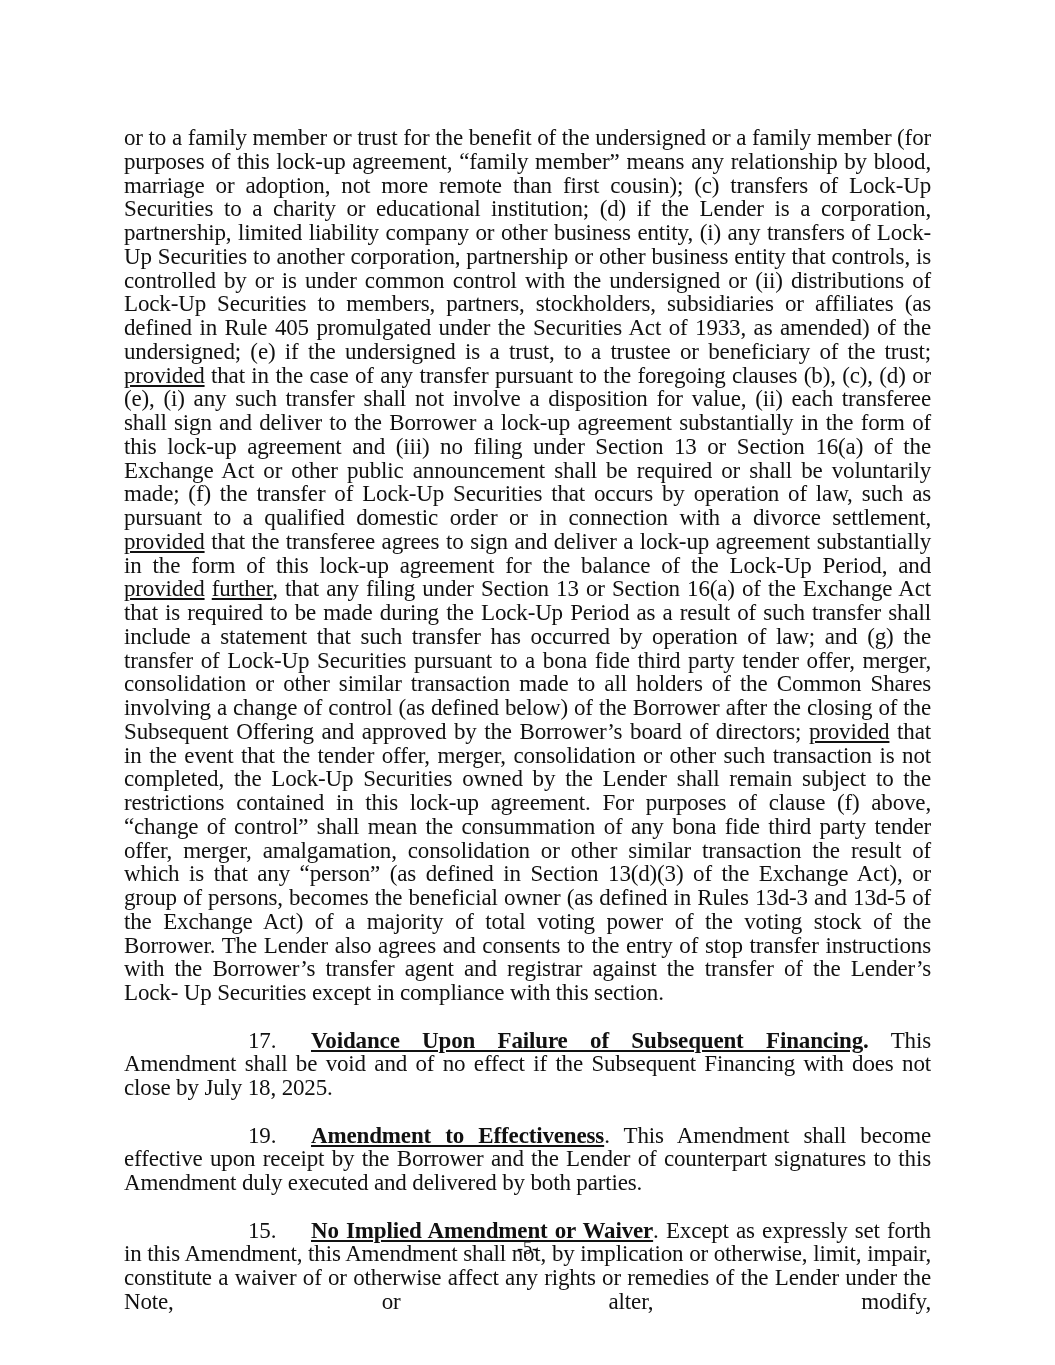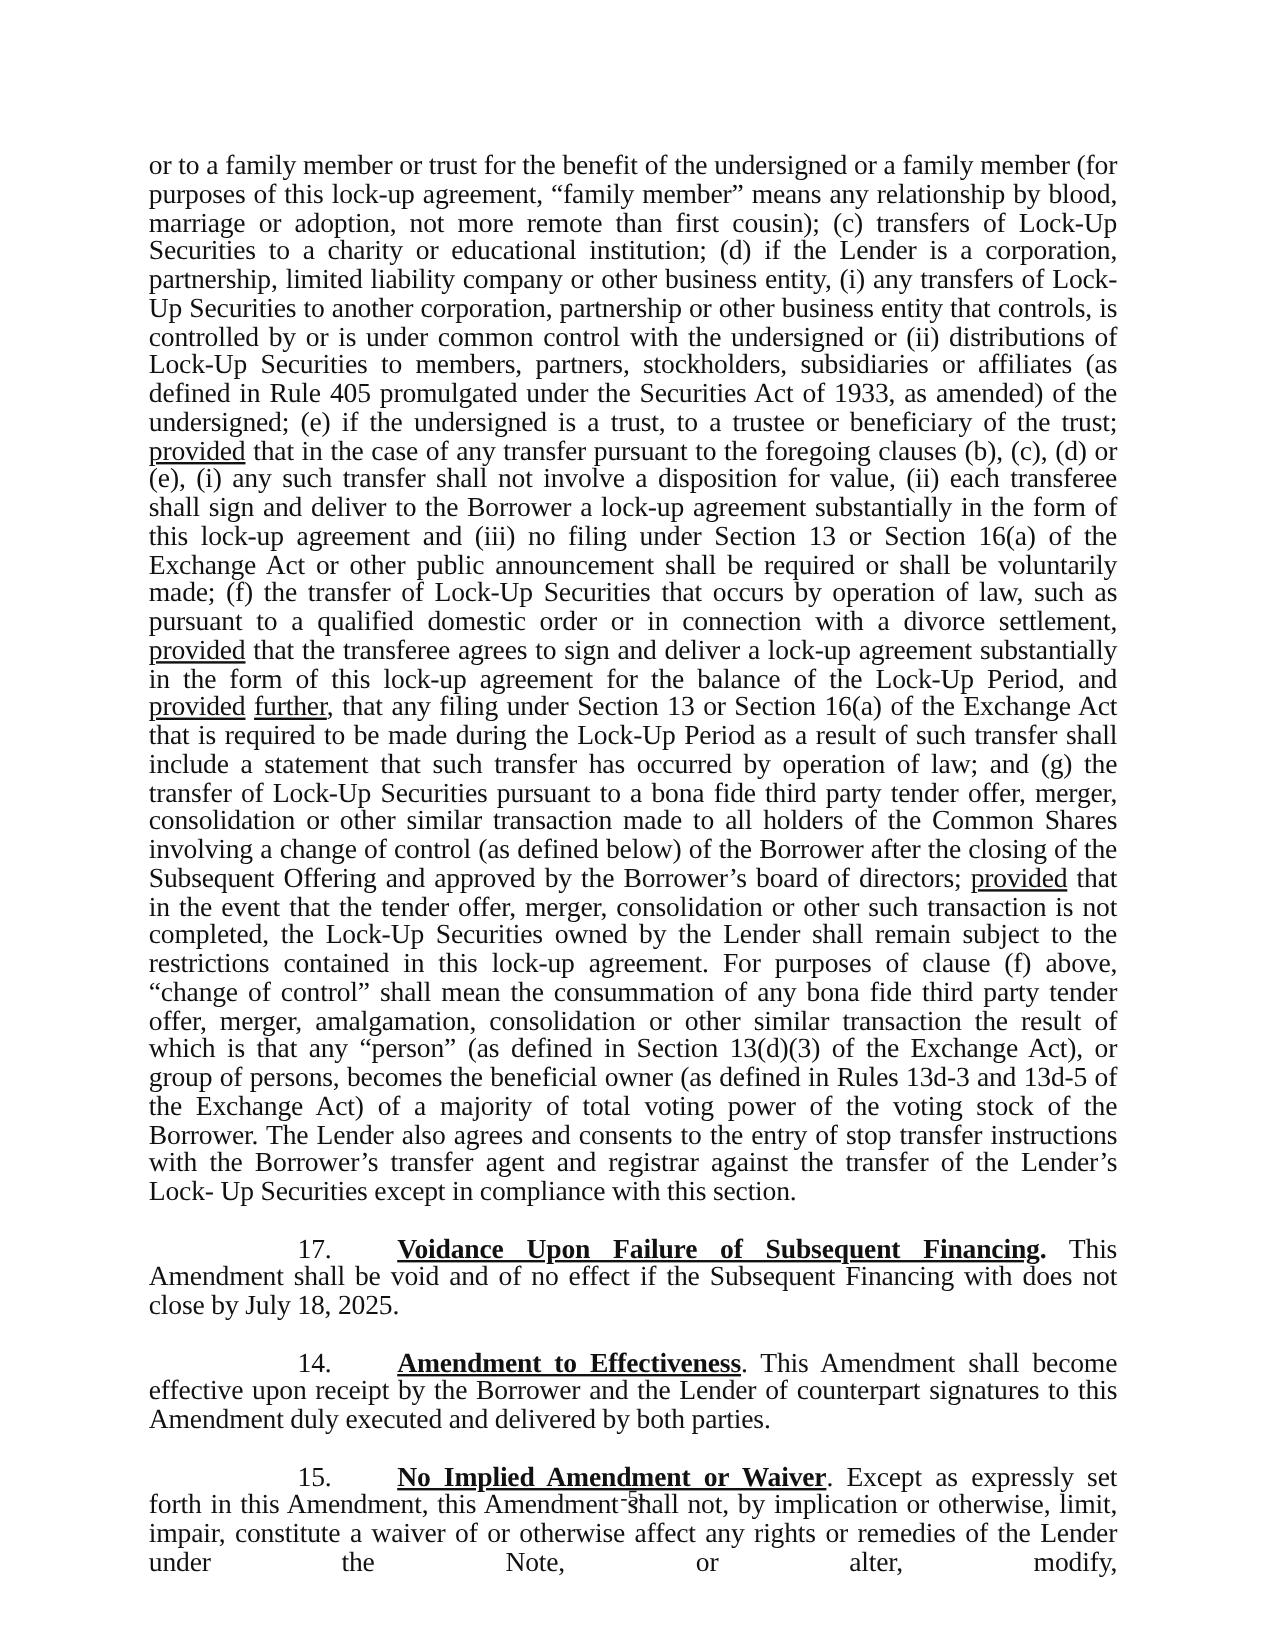--- a/index.html
+++ b/index.html
@@ -33,21 +33,20 @@
       margin-top: 23.75px;
     }
     .num {
       display: inline-block;
       margin-left: 124px;
       width: 63px;
     }
     .heading {
       font-weight: bold;
       text-decoration: underline;
-      margin-left: 20px;
     }
     .u {
       text-decoration: underline;
     }
     .footer {
       position: absolute;
       top: 1238px;
       left: 0;
       width: 1055px;
       text-align: center;
@@ -59,19 +58,19 @@
 
 <div class="page">
 
   <p class="para">
     <span>or to a family member or trust for the benefit of the undersigned or a family member (for purposes of this lock-up agreement, “family member” means any relationship by blood, marriage or adoption, not more remote than first cousin); (c) transfers of Lock-Up Securities to a charity or educational institution; (d) if the Lender is a corporation, partnership, limited liability company or other business entity, (i) any transfers of Lock-Up Securities to another corporation, partnership or other business entity that controls, is controlled by or is under common control with the undersigned or (ii) distributions of Lock-Up Securities to members, partners, stockholders, subsidiaries or affiliates (as defined in Rule 405 promulgated under the Securities Act of 1933, as amended) of the undersigned; (e) if the undersigned is a trust, to a trustee or beneficiary of the trust; </span><span class="u">provided</span><span> that in the case of any transfer pursuant to the foregoing clauses (b), (c), (d) or (e), (i) any such transfer shall not involve a disposition for value, (ii) each transferee shall sign and deliver to the Borrower a lock-up agreement substantially in the form of this lock-up agreement and (iii) no filing under Section 13 or Section 16(a) of the Exchange Act or other public announcement shall be required or shall be voluntarily made; (f) the transfer of Lock-Up Securities that occurs by operation of law, such as pursuant to a qualified domestic order or in connection with a divorce settlement, </span><span class="u">provided</span><span> that the transferee agrees to sign and deliver a lock-up agreement substantially in the form of this lock-up agreement for the balance of the Lock-Up Period, and </span><span class="u">provided</span><span> </span><span class="u">further</span><span>, that any filing under Section 13 or Section 16(a) of the Exchange Act that is required to be made during the Lock-Up Period as a result of such transfer shall include a statement that such transfer has occurred by operation of law; and (g) the transfer of Lock-Up Securities pursuant to a bona fide third party tender offer, merger, consolidation or other similar transaction made to all holders of the Common Shares involving a change of control (as defined below) of the Borrower after the closing of the Subsequent Offering and approved by the Borrower’s board of directors; </span><span class="u">provided</span><span> that in the event that the tender offer, merger, consolidation or other such transaction is not completed, the Lock-Up Securities owned by the Lender shall remain subject to the restrictions contained in this lock-up agreement.  For purposes of clause (f) above, “change of control” shall mean the consummation of any bona fide third party tender offer, merger, amalgamation, consolidation or other similar transaction the result of which is that any “person” (as defined in Section 13(d)(3) of the Exchange Act), or group of persons, becomes the beneficial owner (as defined in Rules 13d-3 and 13d-5 of the Exchange Act) of a majority of total voting power of the voting stock of the Borrower.  The Lender also agrees and consents to the entry of stop transfer instructions with the Borrower’s transfer agent and registrar against the transfer of the Lender’s Lock- Up Securities except in compliance with this section.</span>
   </p>
 
   <p class="para"><span class="num">17.</span><span class="heading">Voidance Upon Failure of Subsequent Financing</span><b>.</b><span> This Amendment shall be void and of no effect if the Subsequent Financing with does not close by July 18, 2025.</span></p>
 
 
-  <p class="para"><span class="num">14.</span><span class="heading">Amendment to Effectiveness</span><span>.</span><span>  This Amendment shall become effective upon receipt by the Borrower and the Lender of counterpart signatures to this Amendment duly executed and delivered by both parties.</span></p>
+  <p class="para"><span class="num">19.</span><span class="heading">Amendment to Effectiveness</span><span>.</span><span>  This Amendment shall become effective upon receipt by the Borrower and the Lender of counterpart signatures to this Amendment duly executed and delivered by both parties.</span></p>
 
   <p class="para" style="text-align-last: justify;"><span class="num">15.</span><span class="heading">No Implied Amendment or Waiver</span><span>.</span><span>  Except as expressly set forth in this Amendment, this Amendment shall not, by implication or otherwise, limit, impair, constitute a waiver of or otherwise affect any rights or remedies of the Lender under the Note, or alter, modify,</span></p>
 
 </div>
 
 <div class="footer">-5-</div>
 
 </body></html>

